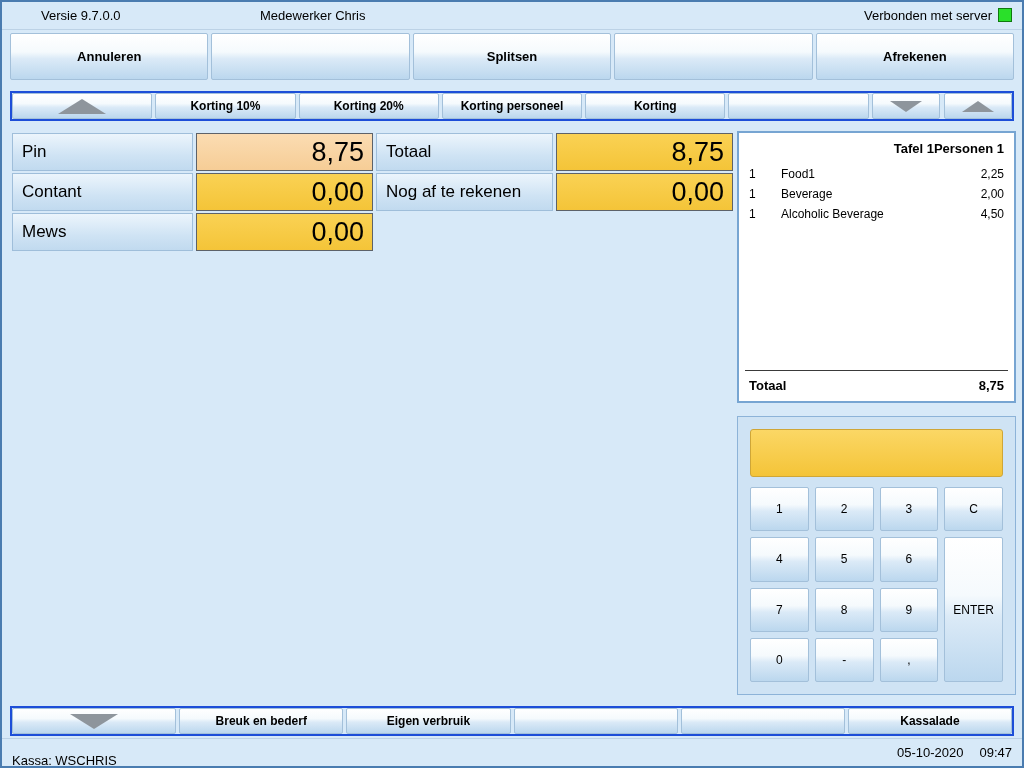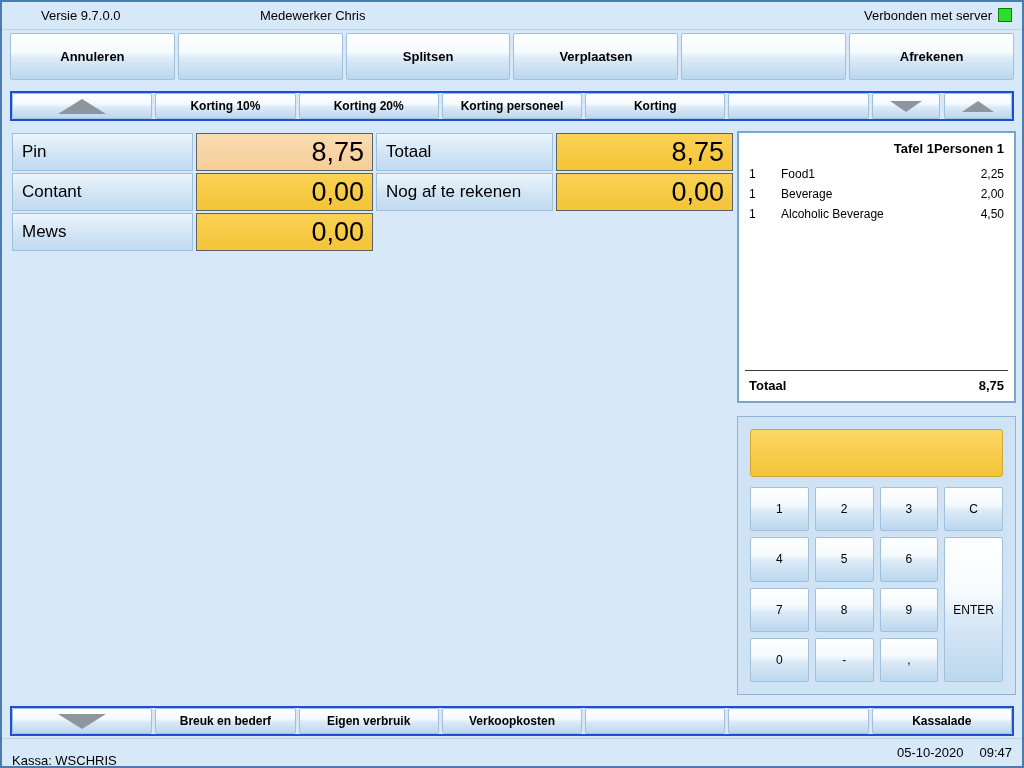--- a/index.html
+++ b/index.html
@@ -73,21 +73,20 @@
     <span class="version">Versie 9.7.0.0</span>
     <span class="employee">Medewerker Chris</span>
     <span class="server">Verbonden met server</span>
     <span class="server-light"></span>
   </div>
 
   <div class="row1">
     <div class="btn">Annuleren</div>
     <div class="btn"></div>
     <div class="btn">Splitsen</div>
-    <div class="btn">Verplaatsen</div>
     <div class="btn"></div>
     <div class="btn">Afrekenen</div>
   </div>
 
   <div class="strip strip2">
     <div class="slot">
         <div class="btn">
       <span class="tri-up-lg"></span>
     </div>
       </div>
@@ -183,23 +182,20 @@
       <span class="tri-down-lg"></span>
     </div>
       </div>
     <div class="slot">
         <div class="btn">Breuk en bederf</div>
       </div>
     <div class="slot">
         <div class="btn">Eigen verbruik</div>
       </div>
     <div class="slot">
-        <div class="btn">Verkoopkosten</div>
-      </div>
-    <div class="slot">
         <div class="btn"></div>
       </div>
     <div class="slot">
         <div class="btn"></div>
       </div>
     <div class="slot">
         <div class="btn">Kassalade</div>
       </div>
   </div>
 

